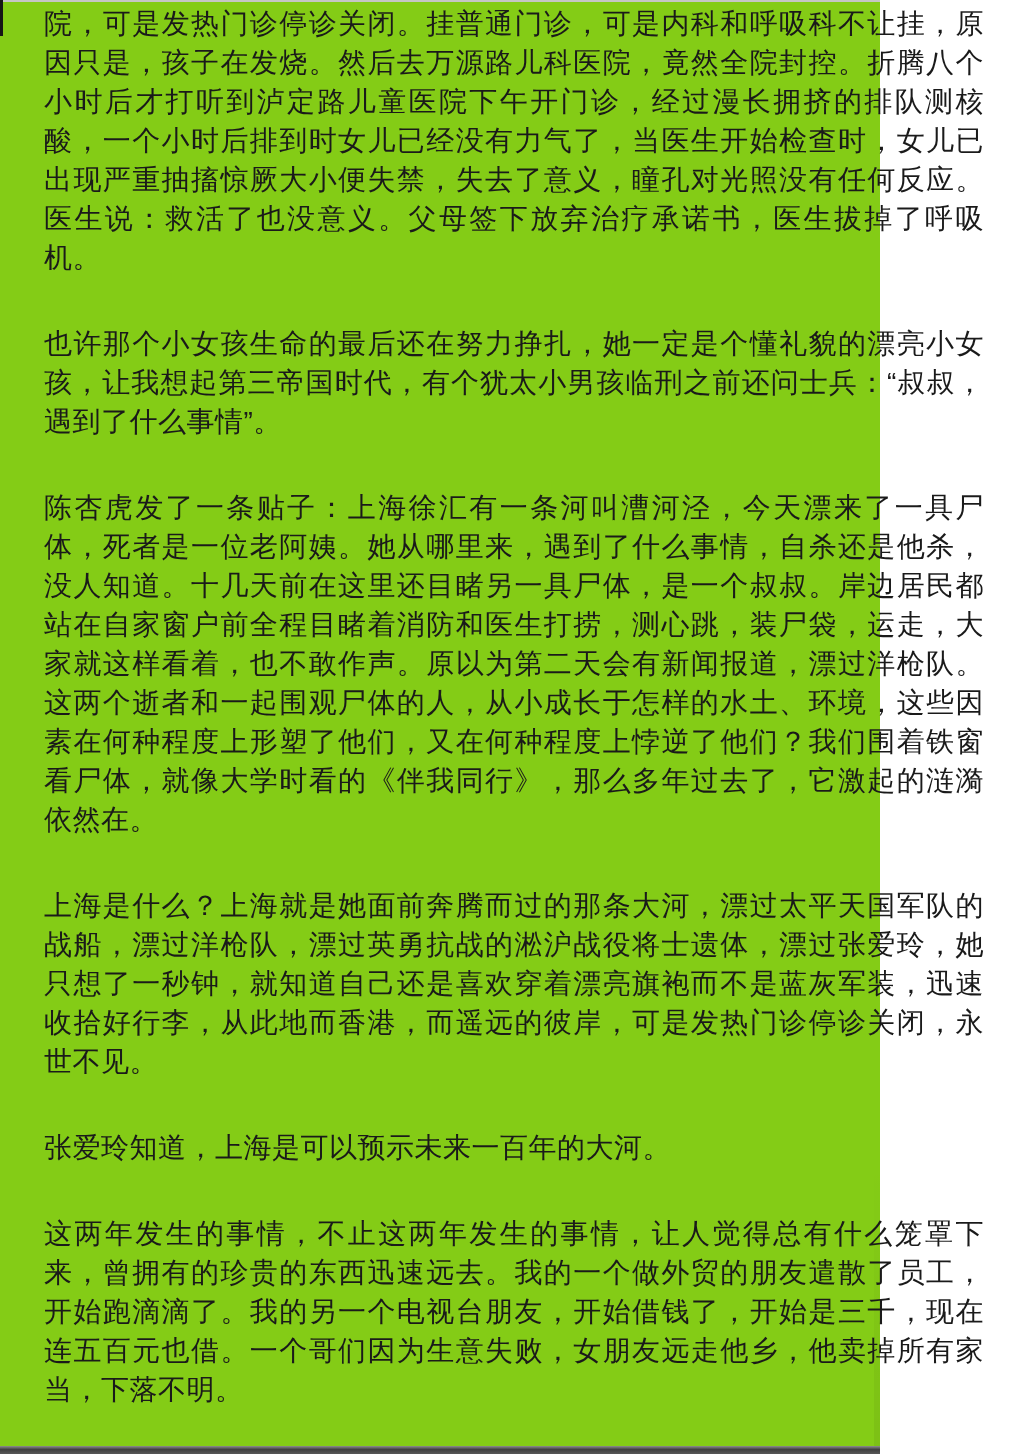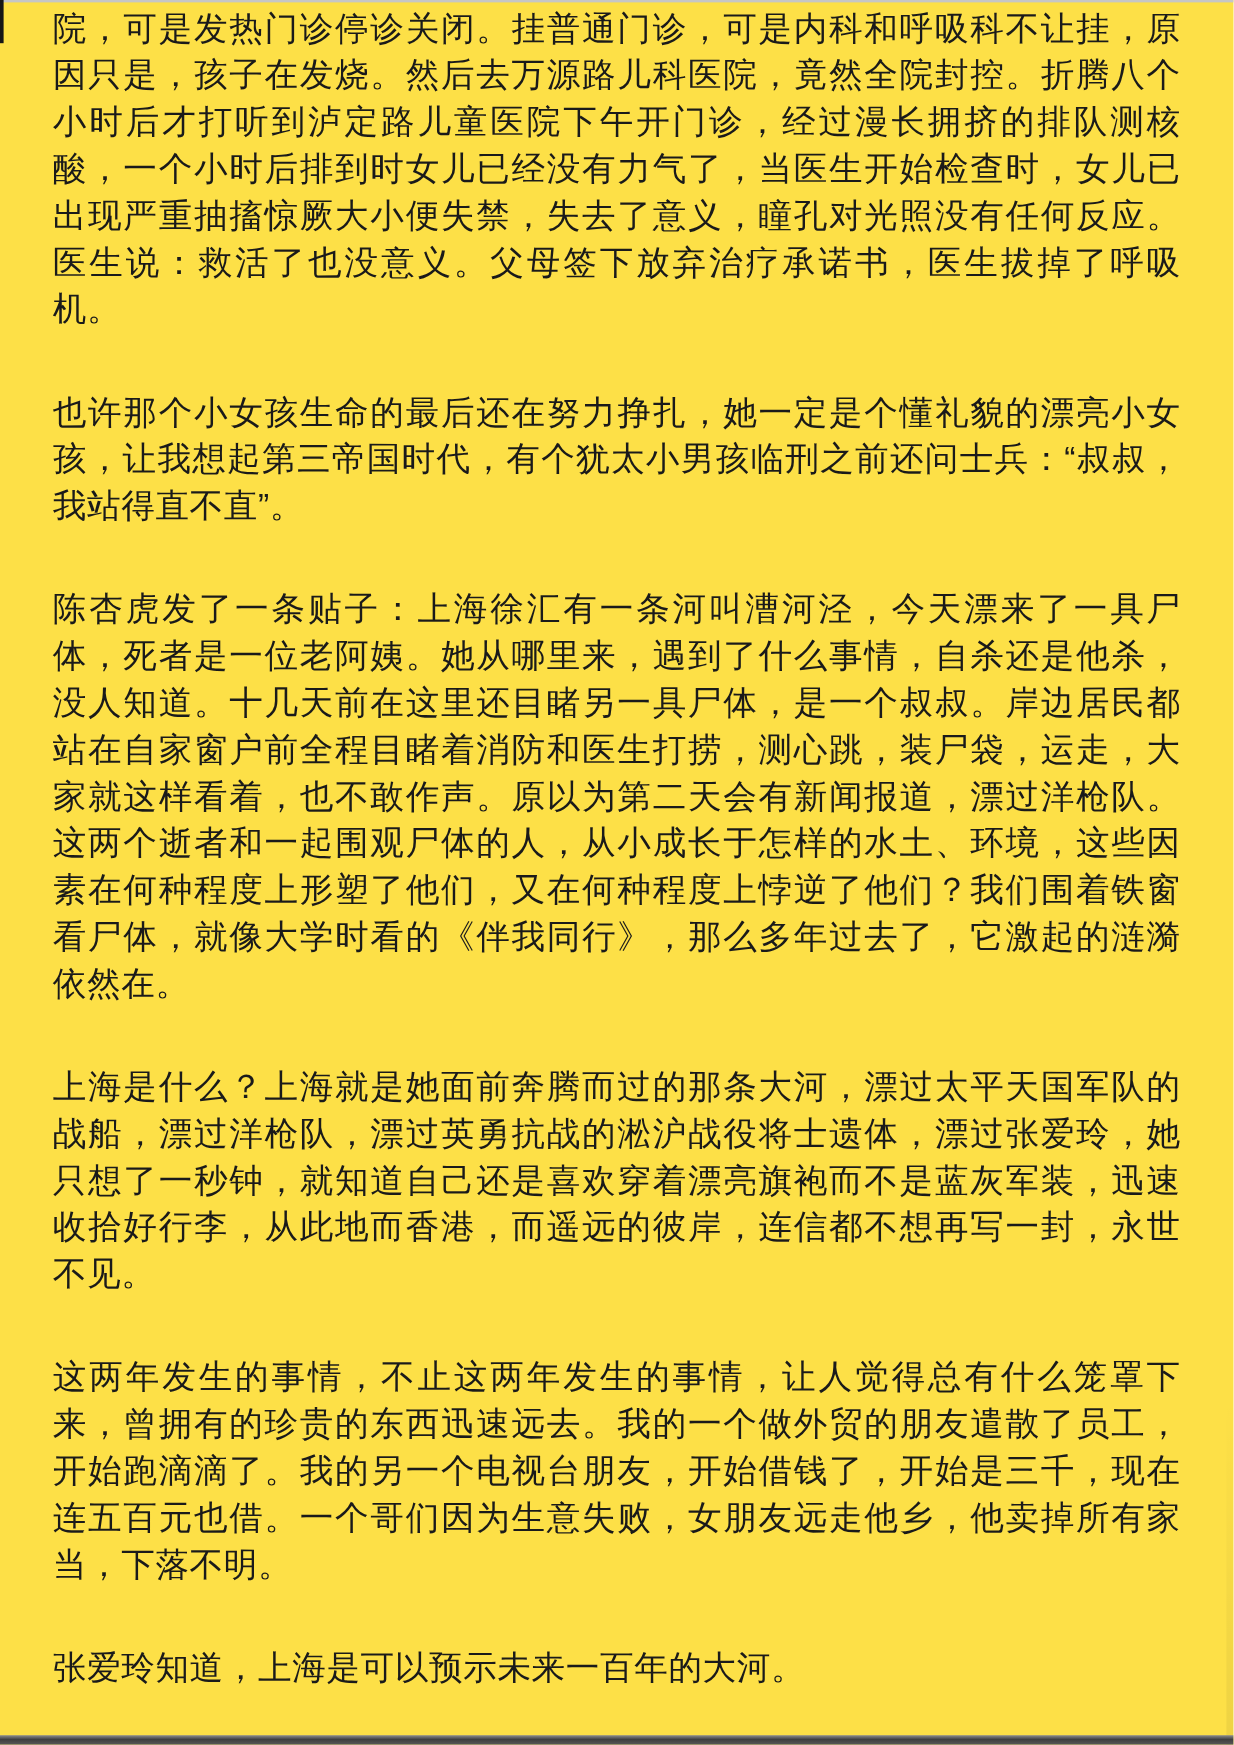--- a/index.html
+++ b/index.html
@@ -5,23 +5,23 @@
   html, body {
     margin: 0;
     padding: 0;
     background: #ffffff;
     width: 1028px;
     height: 1454px;
     overflow: hidden;
   }
   .page {
     position: relative;
-    width: 1028px;
+    width: 880px;
     height: 1454px;
-    background: #fde047;
+    background: #84cc16;
     font-family: "Liberation Sans", "DejaVu Sans", sans-serif;
     color: #1a1a1a;
   }
   .top-edge {
     position: absolute;
     top: 0; left: 0;
     width: 100%;
     height: 2px;
     background: #c6c6c6;
   }
@@ -69,22 +69,22 @@
 </head>
 <body>
 
 <div class="page">
   <div class="top-edge"></div>
   <div class="corner-mark"></div>
   <div class="right-edge-shade"></div>
 
   <div class="article">
     <p>院，可是发热门诊停诊关闭。挂普通门诊，可是内科和呼吸科不让挂，原因只是，孩子在发烧。然后去万源路儿科医院，竟然全院封控。折腾八个小时后才打听到泸定路儿童医院下午开门诊，经过漫长拥挤的排队测核酸，一个小时后排到时女儿已经没有力气了，当医生开始检查时，女儿已出现严重抽搐惊厥大小便失禁，失去了意义，瞳孔对光照没有任何反应。医生说：救活了也没意义。父母签下放弃治疗承诺书，医生拔掉了呼吸机。</p>
-    <p>也许那个小女孩生命的最后还在努力挣扎，她一定是个懂礼貌的漂亮小女孩，让我想起第三帝国时代，有个犹太小男孩临刑之前还问士兵：“叔叔，我站得直不直”。</p>
+    <p>也许那个小女孩生命的最后还在努力挣扎，她一定是个懂礼貌的漂亮小女孩，让我想起第三帝国时代，有个犹太小男孩临刑之前还问士兵：“叔叔，遇到了什么事情”。</p>
     <p>陈杏虎发了一条贴子：上海徐汇有一条河叫漕河泾，今天漂来了一具尸体，死者是一位老阿姨。她从哪里来，遇到了什么事情，自杀还是他杀，没人知道。十几天前在这里还目睹另一具尸体，是一个叔叔。岸边居民都站在自家窗户前全程目睹着消防和医生打捞，测心跳，装尸袋，运走，大家就这样看着，也不敢作声。原以为第二天会有新闻报道，漂过洋枪队。这两个逝者和一起围观尸体的人，从小成长于怎样的水土、环境，这些因素在何种程度上形塑了他们，又在何种程度上悖逆了他们？我们围着铁窗看尸体，就像大学时看的《伴我同行》，那么多年过去了，它激起的涟漪依然在。</p>
-    <p>上海是什么？上海就是她面前奔腾而过的那条大河，漂过太平天国军队的战船，漂过洋枪队，漂过英勇抗战的淞沪战役将士遗体，漂过张爱玲，她只想了一秒钟，就知道自己还是喜欢穿着漂亮旗袍而不是蓝灰军装，迅速收拾好行李，从此地而香港，而遥远的彼岸，连信都不想再写一封，永世不见。</p>
+    <p>上海是什么？上海就是她面前奔腾而过的那条大河，漂过太平天国军队的战船，漂过洋枪队，漂过英勇抗战的淞沪战役将士遗体，漂过张爱玲，她只想了一秒钟，就知道自己还是喜欢穿着漂亮旗袍而不是蓝灰军装，迅速收拾好行李，从此地而香港，而遥远的彼岸，可是发热门诊停诊关闭，永世不见。</p>
+    <p>张爱玲知道，上海是可以预示未来一百年的大河。</p>
     <p>这两年发生的事情，不止这两年发生的事情，让人觉得总有什么笼罩下来，曾拥有的珍贵的东西迅速远去。我的一个做外贸的朋友遣散了员工，开始跑滴滴了。我的另一个电视台朋友，开始借钱了，开始是三千，现在连五百元也借。一个哥们因为生意失败，女朋友远走他乡，他卖掉所有家当，下落不明。</p>
-    <p>张爱玲知道，上海是可以预示未来一百年的大河。</p>
 
   </div>
 
   <div class="bottom-bar"></div>
 </div>
 
 </body></html>

